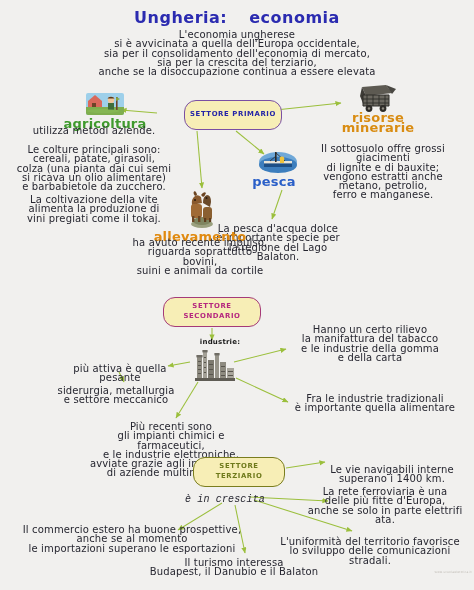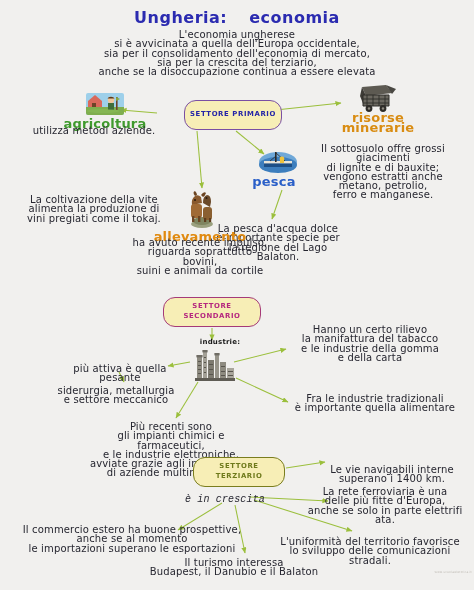--- a/index.html
+++ b/index.html
@@ -171,20 +171,25 @@
       <circle cx="26" cy="8" r="3.2" fill="#f0c79a"></circle>
       <path d="M23 11 h6 v7 h-6 z" fill="#3f6e3a"></path>
       <path d="M22.5 6.5 a3.6 2.4 0 0 1 7 0 z" fill="#5a3a1e"></path>
       <rect x="31" y="5" width="1.6" height="13" fill="#6e4328"></rect>
       <path d="M31 5 l4 2 l-4 2 z" fill="#8aa63c"></path>
       <ellipse cx="18" cy="19" rx="16" ry="2" fill="#8bbd58" opacity=".55"></ellipse>
     </svg>
   </div>
   <div class="abs branch-label" id="lbl-agricoltura">agricoltura</div>
   <div class="abs txt" id="t-agri-1">utilizza  metodi  aziende.</div>
+  <div class="abs txt" id="t-agri-2">Le colture  principali  sono:
+cereali,  patate,  girasoli,
+colza (una pianta dai cui semi
+si ricava un olio  alimentare)
+e  barbabietole  da  zucchero.</div>
   <div class="abs txt" id="t-agri-3">La  coltivazione  della  vite
 alimenta  la  produzione  di
 vini  pregiati  come  il  tokaj.</div>
 
   <div class="icon" style="left:352px;top:84px;width:48px;height:30px;">
     <svg width="48" height="30" viewBox="0 0 48 30">
       <path d="M10 3 L34 1 L40 9 L14 12 z" fill="#5d5a52"></path>
       <path d="M10 3 L14 12 L12 22 L8 12 z" fill="#3d3b36"></path>
       <rect x="11" y="11" width="26" height="11" fill="#6b6860"></rect>
       <path d="M11 11 h26 v11 h-26 z" fill="none" stroke="#2e2c28" stroke-width="1"></path>

